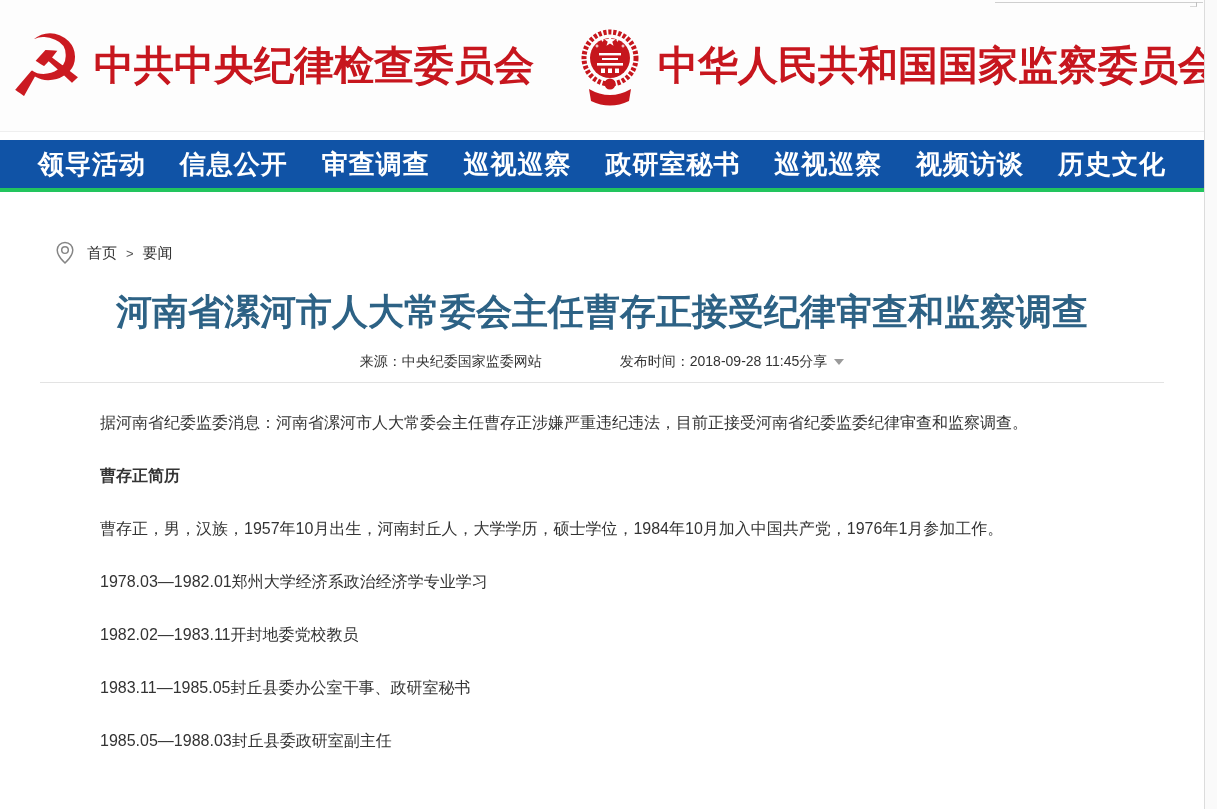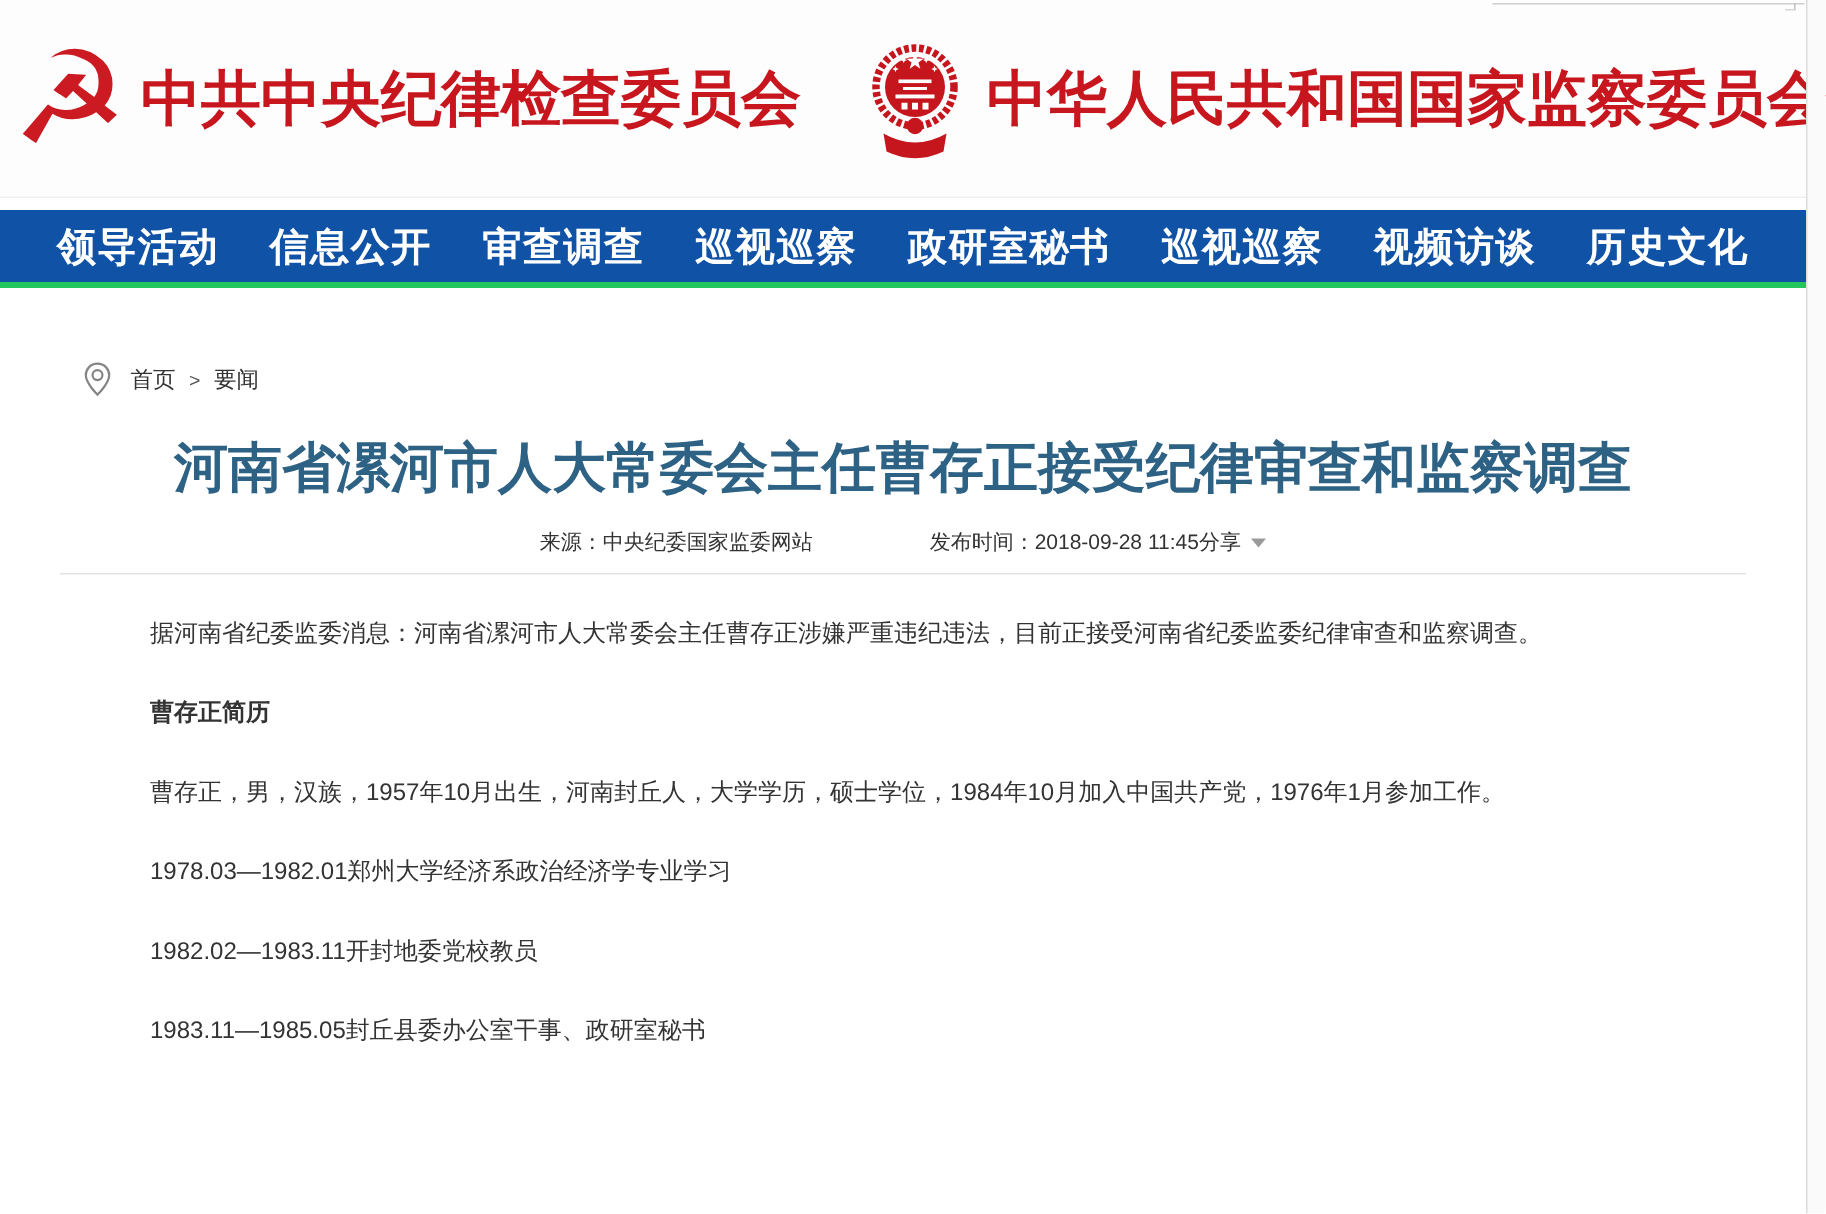--- a/index.html
+++ b/index.html
@@ -171,16 +171,17 @@
 
     <hr class="divider">
 
     <div class="body">
       <p>据河南省纪委监委消息：河南省漯河市人大常委会主任曹存正涉嫌严重违纪违法，目前正接受河南省纪委监委纪律审查和监察调查。</p>
       <p class="bold">曹存正简历</p>
       <p>曹存正，男，汉族，1957年10月出生，河南封丘人，大学学历，硕士学位，1984年10月加入中国共产党，1976年1月参加工作。</p>
       <p>1978.03—1982.01郑州大学经济系政治经济学专业学习</p>
       <p>1982.02—1983.11开封地委党校教员</p>
       <p>1983.11—1985.05封丘县委办公室干事、政研室秘书</p>
+      <p>1985.05—1988.03封丘县委政研室副主任</p>
     </div>
 
   </main>
 </div>
 
 </body></html>

